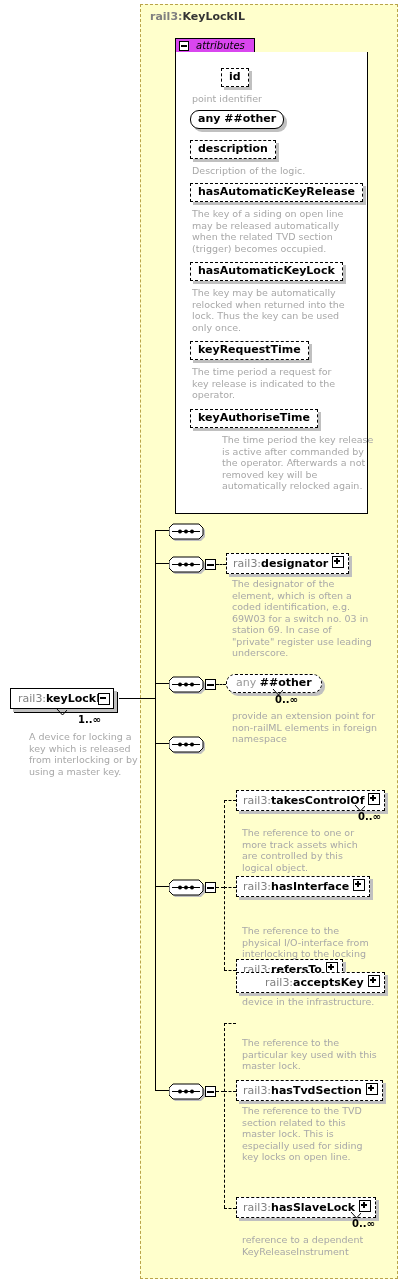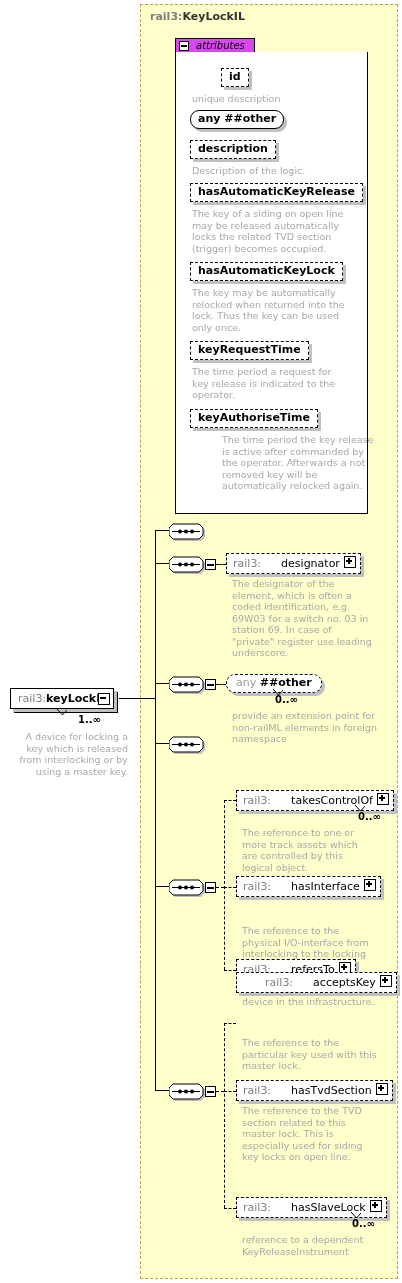--- a/index.html
+++ b/index.html
@@ -69,21 +69,21 @@
   
   .elem{
     position:absolute;box-sizing:border-box;
     border:1px dashed #000;background:#ffffff;
     font-size:11px;white-space:nowrap;
     padding:2px 4px 3px 6px;
     box-shadow:3px 3px 0 0 #c0c0c0;
     line-height:13px;
   }
   .elem .pre{color:#808080;font-weight:normal;}
-  .elem .nm{color:#000;font-weight:normal;margin-left:20px;}
+  .elem .nm{color:#000;font-weight:bold;}
   .plus{
     display:inline-block;width:10px;height:10px;border:1px solid #000;
     background:#fff;position:relative;vertical-align:-1px;margin-left:4px;
   }
   .plus::before{content:"";position:absolute;left:1px;top:3px;width:6px;height:2px;background:#000;}
   .plus::after{content:"";position:absolute;left:3px;top:1px;width:2px;height:6px;background:#000;}
 
   .card{
     position:absolute;font-size:10px;color:#000;font-weight:bold;white-space:nowrap;
   }
@@ -144,29 +144,29 @@
   <div class="ct-frame"></div>
   <div class="ct-title"><span class="pre">rail3:</span><span class="nm">KeyLockIL</span></div>
 
   <div class="attr-tab">
     <span class="minus-sq"></span>
     <span class="lbl">attributes</span>
   </div>
   <div class="attr-box"></div>
 
   <div class="attr" style="left:190px;top:68px;margin-left:31px;"><span>id</span></div>
-  <div class="doc" style="left:192px;top:93px;width:160px;">unique description</div>
+  <div class="doc" style="left:192px;top:93px;width:160px;">point identifier</div>
 
   <div class="attr solidany" style="left:190px;top:110px;"><span class="pre">any </span><span>##other</span></div>
 
   <div class="attr" style="left:190px;top:140px;"><span>description</span></div>
   <div class="doc" style="left:192px;top:165px;width:165px;">Description of the logic.</div>
 
   <div class="attr" style="left:190px;top:183px;"><span>hasAutomaticKeyRelease</span></div>
-  <div class="doc" style="left:192px;top:208px;width:155px;">The key of a siding on open line may be released automatically locks the related TVD section (trigger) becomes occupied.</div>
+  <div class="doc" style="left:192px;top:208px;width:155px;">The key of a siding on open line may be released automatically when the related TVD section (trigger) becomes occupied.</div>
 
   <div class="attr" style="left:190px;top:262px;"><span>hasAutomaticKeyLock</span></div>
   <div class="doc" style="left:192px;top:287px;width:155px;">The key may be automatically relocked when returned into the lock. Thus the key can be used only once.</div>
 
   <div class="attr" style="left:190px;top:341px;"><span>keyRequestTime</span></div>
   <div class="doc" style="left:192px;top:366px;width:155px;">The time period a request for key release is indicated to the operator.</div>
 
   <div class="attr" style="left:190px;top:409px;"><span>keyAuthoriseTime</span></div>
   <div class="doc" style="left:192px;top:434px;width:155px;margin-left:30px;">The time period the key release is active after commanded by the operator. Afterwards a not removed key will be automatically relocked again.</div>
 
@@ -174,21 +174,21 @@
   <div class="defbox">
     <span class="t"><span class="pre">rail3:</span><span class="nm">keyLockIL</span></span>
     <span class="mn"></span>
   </div>
   <div class="rep" style="left:56px;top:709px;">
     <svg width="13" height="7" viewBox="0 0 13 7">
         <path d="M1 0 L6.5 6 L12 0" fill="none" stroke="#000" stroke-width="1"></path>
       </svg>
   </div>
   <div class="card" style="left:78px;top:714px;">1..∞</div>
-  <div class="doc" style="left:8px;top:731px;width:120px;text-align:right;">A device for locking a key which is released from interlocking or by using a master key.</div>
+  <div class="doc" style="left:29px;top:731px;width:120px;">A device for locking a key which is released from interlocking or by using a master key.</div>
 
   <div class="ln h" style="left:119px;top:698px;width:36px;"></div>
 
   <div class="ln v" style="left:155px;top:530px;height:213px;"></div>
 
   <div class="ln h" style="left:155px;top:530px;width:14px;"></div>
   <div class="ln h" style="left:155px;top:563px;width:14px;"></div>
   <div class="ln h" style="left:155px;top:683px;width:14px;"></div>
   <div class="ln h" style="left:155px;top:743px;width:14px;"></div>
 

